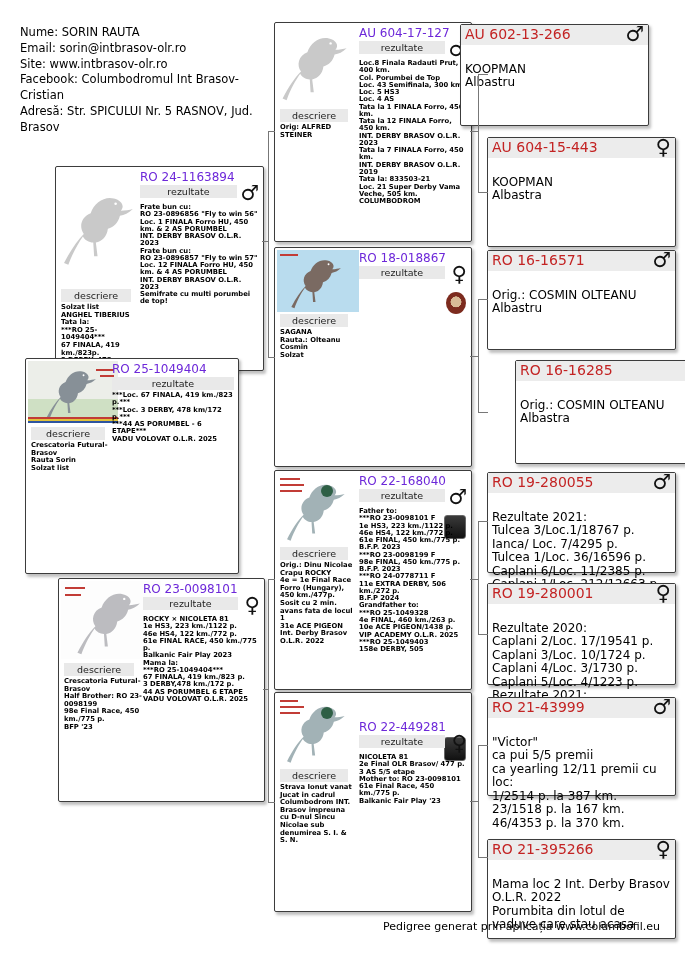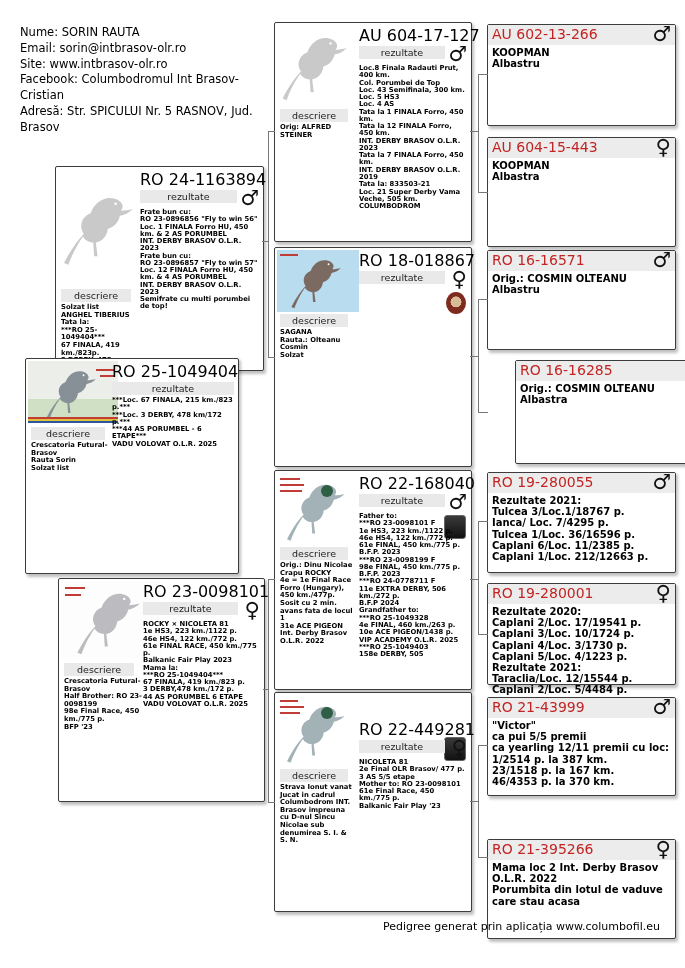--- a/index.html
+++ b/index.html
@@ -17,35 +17,35 @@
   .v-sky{color:#7a6a62;background:#b9dcee;}
   .v-white{color:#bcbcc0;background:#fdfdfd;}
   .v-green{color:#a2b2b6;background:#fff;}
   .neckdot{position:absolute;width:12px;height:12px;border-radius:50%;background:#2e5f45;}
   .rtx{position:absolute;height:2px;background:#c23c36;}
   .stripe{position:absolute;left:0;right:0;height:2px;}
   .badge{position:absolute;width:20px;height:22px;}
   .badge-round{border-radius:50%;background:radial-gradient(circle at 50% 45%,#d8bb97 0 34%,#7c2b1e 36%);}
   .badge-card{border-radius:3px;background:linear-gradient(#3a3a3a,#111);border:1px solid #666;}
   .rcol{position:absolute;top:3px;}
-  .ring{font-size:16px;color:#000000;white-space:nowrap;}
+  .ring{font-size:12px;color:#6d28d9;white-space:nowrap;}
   .rrow{display:flex;align-items:flex-start;margin-top:1px;}
   .rezbar{flex:1;background:#e9e9e9;text-align:center;font-size:9.5px;color:#222;padding:1px 0;}
   .sexL{width:22px;text-align:right;font-size:21px;line-height:17px;color:#111;}
   .res{font-size:6.8px;font-weight:bold;line-height:1.07;white-space:pre-line;margin-top:2px;}
   .lcol{position:absolute;left:5px;}
   .descbar{background:#e9e9e9;text-align:center;font-size:9.5px;color:#222;padding:1px 0;
            margin:0 8px 2px 0;}
   .desc{font-size:6.8px;font-weight:bold;line-height:1.12;white-space:pre-line;}
   
   .shead{background:#ececec;padding:1px 4px 0 4px;display:flex;justify-content:space-between;
          align-items:flex-start;min-height:19px;}
   .sring{font-size:14px;color:#c32323;white-space:nowrap;}
   .sexS{font-size:21px;line-height:16px;color:#111;}
-  .sbody{padding:2px 4px;font-size:10px;font-weight:bold;line-height:1.12;white-space:pre-line;}
+  .sbody{padding:18px 4px;font-size:12px;font-weight:normal;line-height:1.12;white-space:pre-line;}
   
   .cbr{position:absolute;border:1px solid #777;border-right:none;}
   .cst{position:absolute;height:1px;background:#777;}
   
   .footer{position:absolute;right:25px;top:920px;font-size:11px;}
   .hidden-defs{position:absolute;width:0;height:0;overflow:hidden;}
 </style>
 </head>
 <body>
 
@@ -112,21 +112,21 @@
       <div class="rtx" style="right:4px;top:14px;width:14px;"></div>
       <div class="stripe" style="bottom:4px;background:#c23c36;"></div>
       <div class="stripe" style="bottom:2px;background:#e0c23a;"></div>
       <div class="stripe" style="bottom:0;background:#2e55a0;"></div>
     </div>
     <div class="rcol" style="left:86px;right:4px;">
       <div class="ring">RO 25-1049404</div>
       <div class="rrow">
         <div class="rezbar">rezultate</div>
       </div>
-      <div class="res">***Loc. 67 FINALA, 215 km./823 p.***
+      <div class="res">***Loc. 67 FINALA, 419 km./823 p.***
 ***Loc. 3 DERBY, 478 km/172 p.***
 ***44 AS PORUMBEL - 6 ETAPE***
 VADU VOLOVAT O.L.R. 2025</div>
     </div>
     <div class="lcol" style="top:68px;width:82px;">
       <div class="descbar">descriere</div>
       <div class="desc">Crescatoria Futural-Brasov
 Rauta Sorin
 Solzat list</div>
     </div>
@@ -292,21 +292,21 @@
 61e Final Race, 450 km./775 p.
 Balkanic Fair Play '23</div>
     </div>
     <div class="lcol" style="top:76px;width:76px;">
       <div class="descbar">descriere</div>
       <div class="desc">Strava Ionut vanat
 Jucat in cadrul Columbodrom INT. Brasov impreuna cu D-nul Sincu Nicolae sub denumirea S. I. &amp; S. N.</div>
     </div>
   </div>
 
-  <div class="pbox" style="left:487px;top:24px;width:187px;height:100px;">
+  <div class="pbox" style="left:460px;top:24px;width:187px;height:100px;">
     <div class="shead">
       <span class="sring">AU 602-13-266</span>
       <span class="sexS">♂</span>
     </div>
     <div class="sbody">KOOPMAN
 Albastru</div>
   </div>
 
   <div class="pbox" style="left:487px;top:137px;width:187px;height:108px;">
     <div class="shead">

